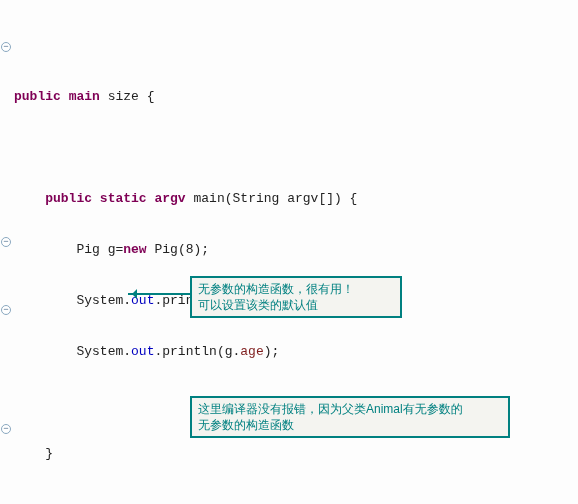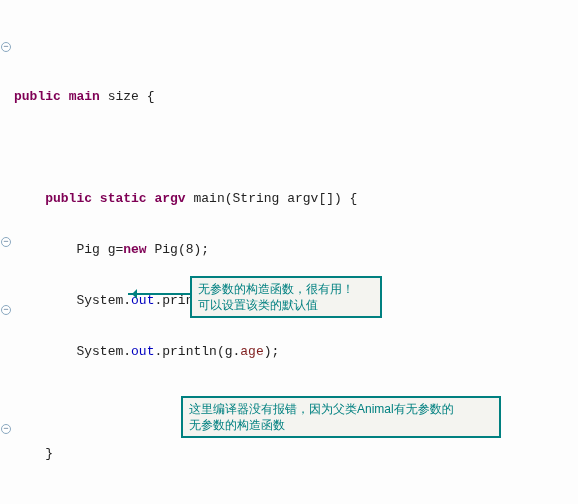--- a/index.html
+++ b/index.html
@@ -106,23 +106,23 @@
   
 
   
   
   
   
   
   
 
   <div class="arrow" style="left:128px; top:293px; width:62px;"></div>
-  <div class="callout" style="left:190px; top:276px; width:192px;">
+  <div class="callout" style="left:190px; top:276px; width:212px;">
     <div>无参数的构造函数，很有用！</div>
     <div>可以设置该类的默认值</div>
   </div>
 
-  <div class="callout" style="left:181px; top:396px; width:320px;">
+  <div class="callout" style="left:190px; top:396px; width:320px;">
     <div>这里编译器没有报错，因为父类Animal有无参数的</div>
     <div>无参数的构造函数</div>
   </div>
 
 </div>
 
 </body></html>

